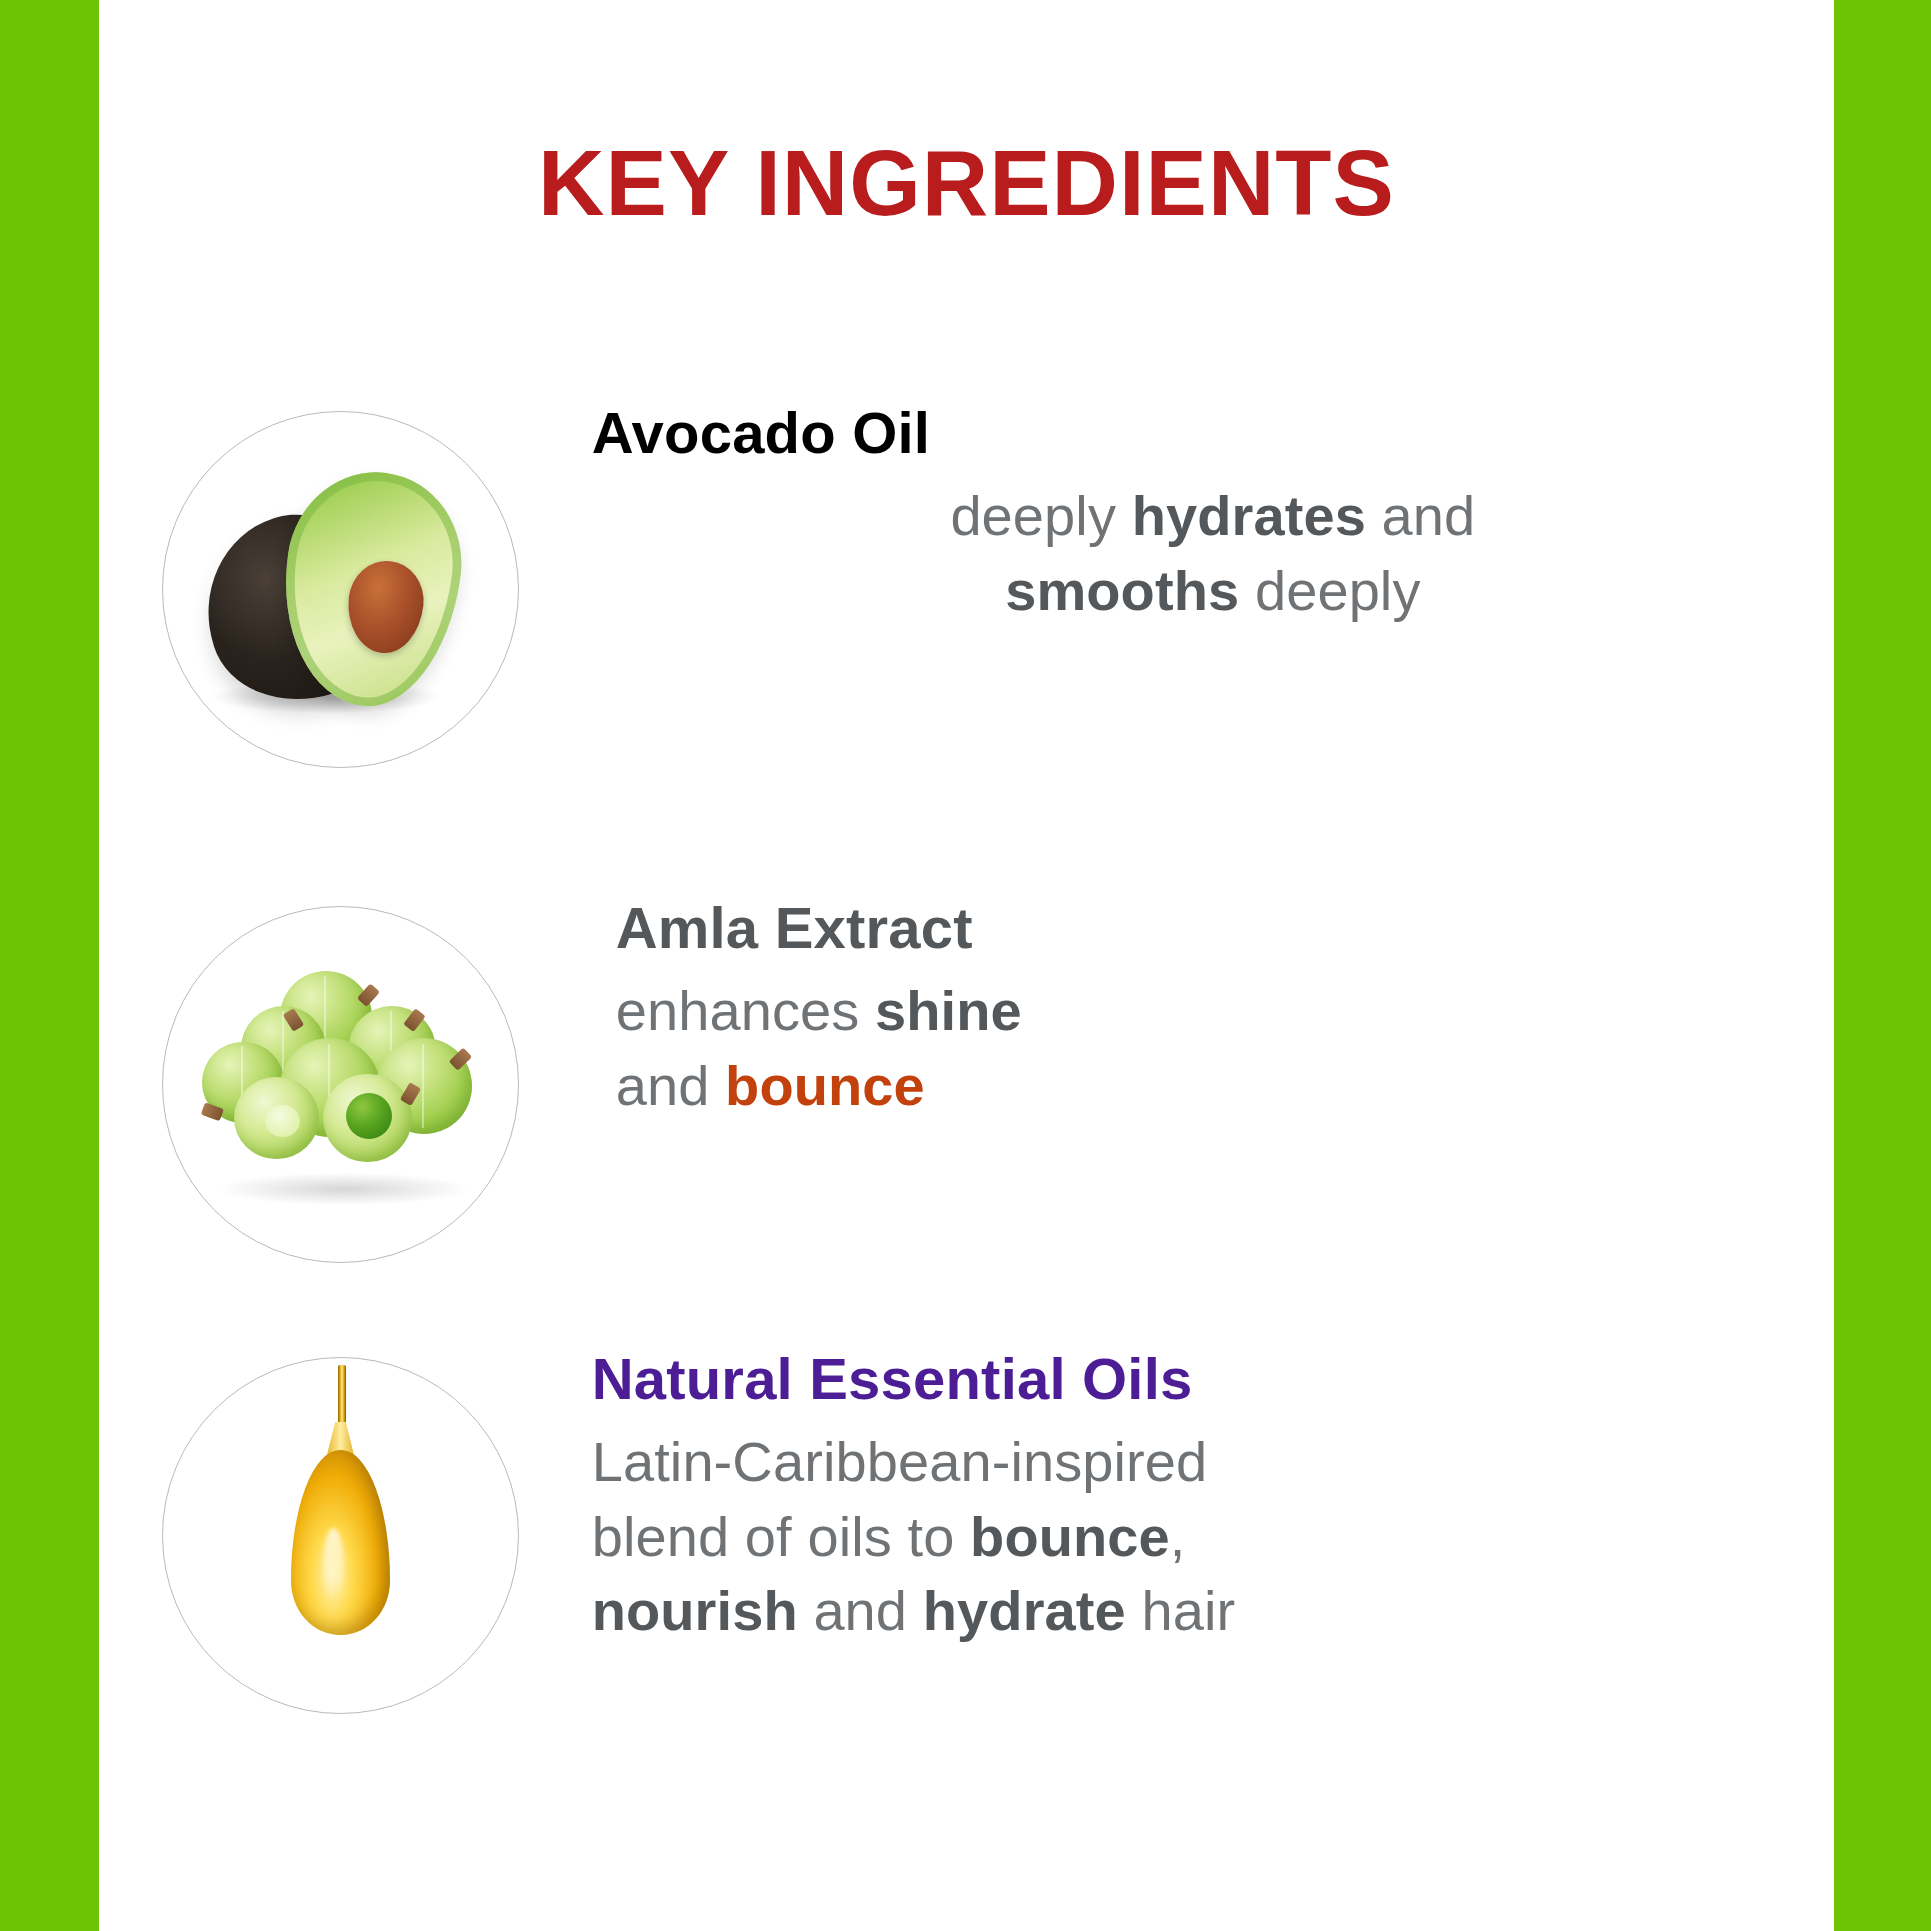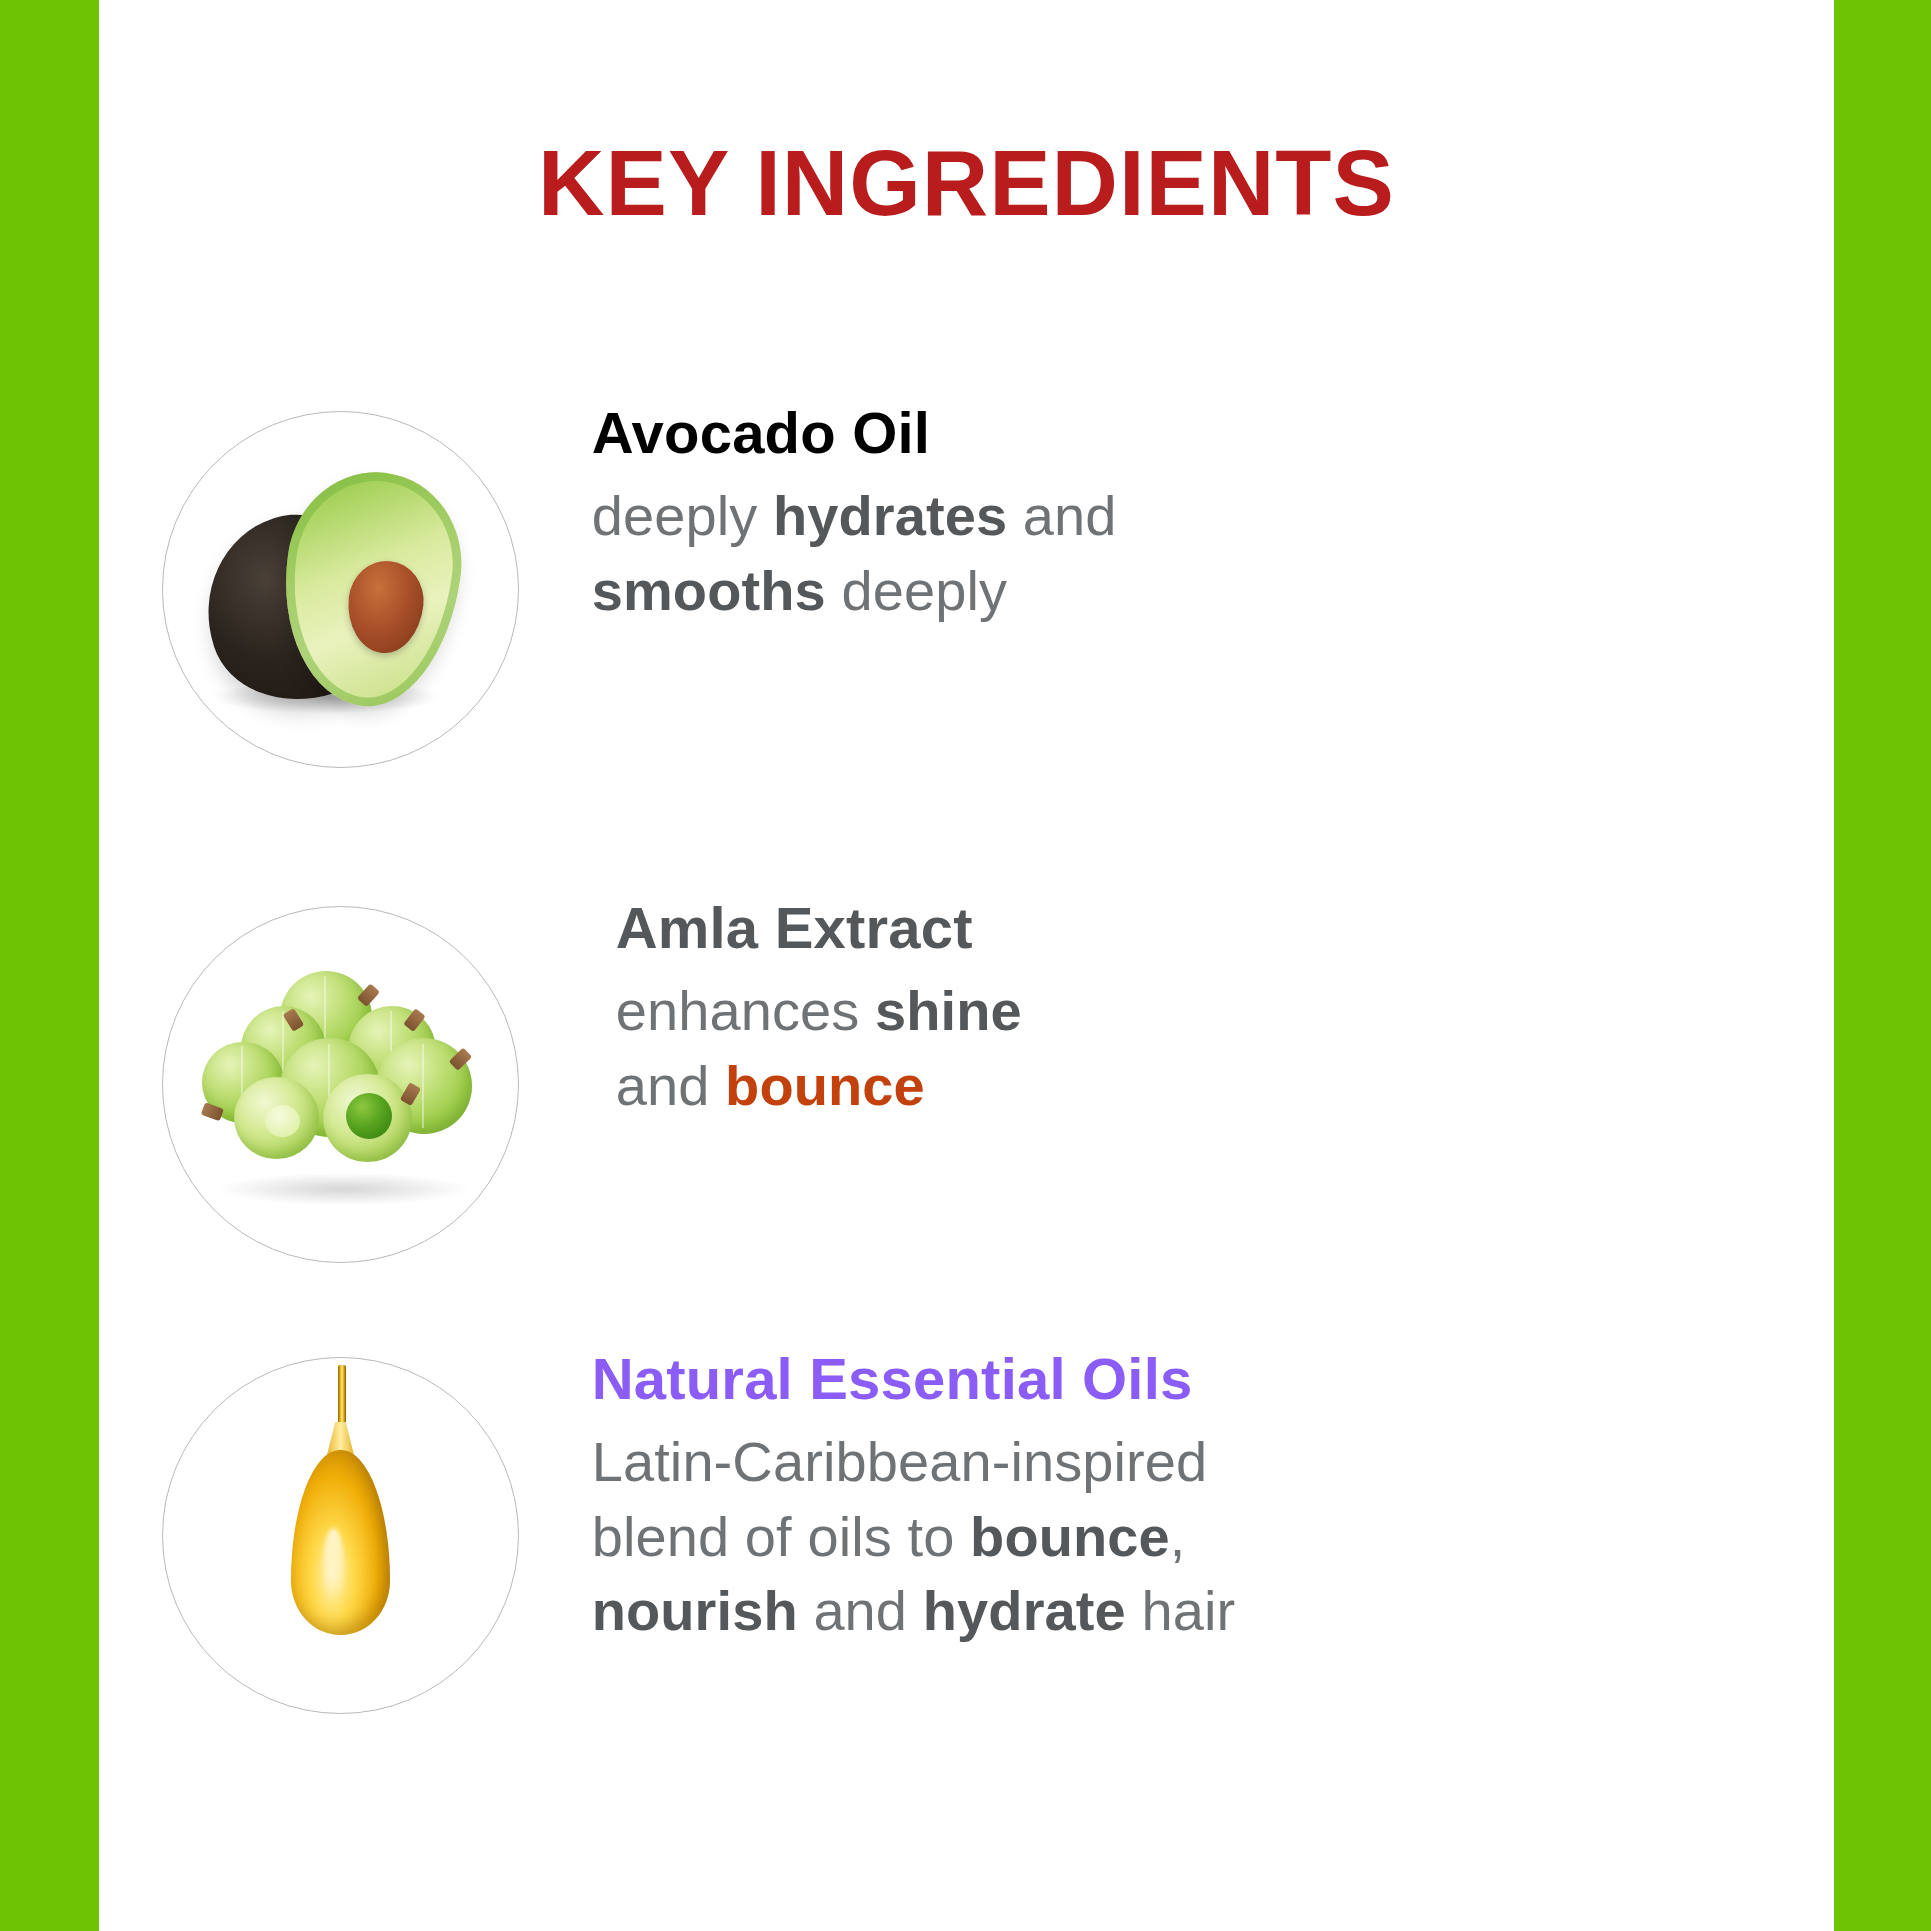--- a/index.html
+++ b/index.html
@@ -242,21 +242,21 @@
         <div class="art">
           <div class="avo-shadow"></div>
           <div class="avo-dark"></div>
           <div class="avo-half"></div>
           <div class="avo-pit"></div>
         </div>
       </div>
     </div>
     <div class="text-col">
       <div class="ing-name" style="color: #000000;">Avocado Oil</div>
-      <div class="ing-desc" style="color: rgb(112, 115, 118);">
+      <div class="ing-desc" style="color: rgb(112, 115, 118); text-align: center;">
           <span class="line"><span>deeply </span><b style="color: rgb(85, 88, 91);">hydrates</b><span> and</span></span>
           <span class="line"><b style="color: rgb(85, 88, 91);">smooths</b><span> deeply</span></span>
         </div>
     </div>
   </div>
 
   <div class="row" id="row-1">
     <div class="thumb-wrap">
       <div class="thumb" style="border-color: rgb(185, 185, 189);">
         <div class="art">
@@ -315,21 +315,21 @@
       <div class="thumb" style="border-color: rgb(185, 185, 189);">
         <div class="art">
           <div class="drop-stem"></div>
           <div class="drop-neck"></div>
           <div class="drop-body"></div>
           <div class="drop-hl"></div>
         </div>
       </div>
     </div>
     <div class="text-col">
-      <div class="ing-name" style="color: #8b5cf6;">Natural Essential Oils</div>
+      <div class="ing-name" style="color: #4c1d95;">Natural Essential Oils</div>
       <div class="ing-desc" style="color: rgb(112, 115, 118);">
           <span class="line"><span>Latin-Caribbean-inspired</span></span>
           <span class="line"><span>blend of oils to </span><b style="color: rgb(85, 88, 91);">bounce</b><span>,</span></span>
           <span class="line"><b style="color: rgb(85, 88, 91);">nourish</b><span> and </span><b style="color: rgb(85, 88, 91);">hydrate</b><span> hair</span></span>
         </div>
     </div>
   </div>
 
 </div>
 

